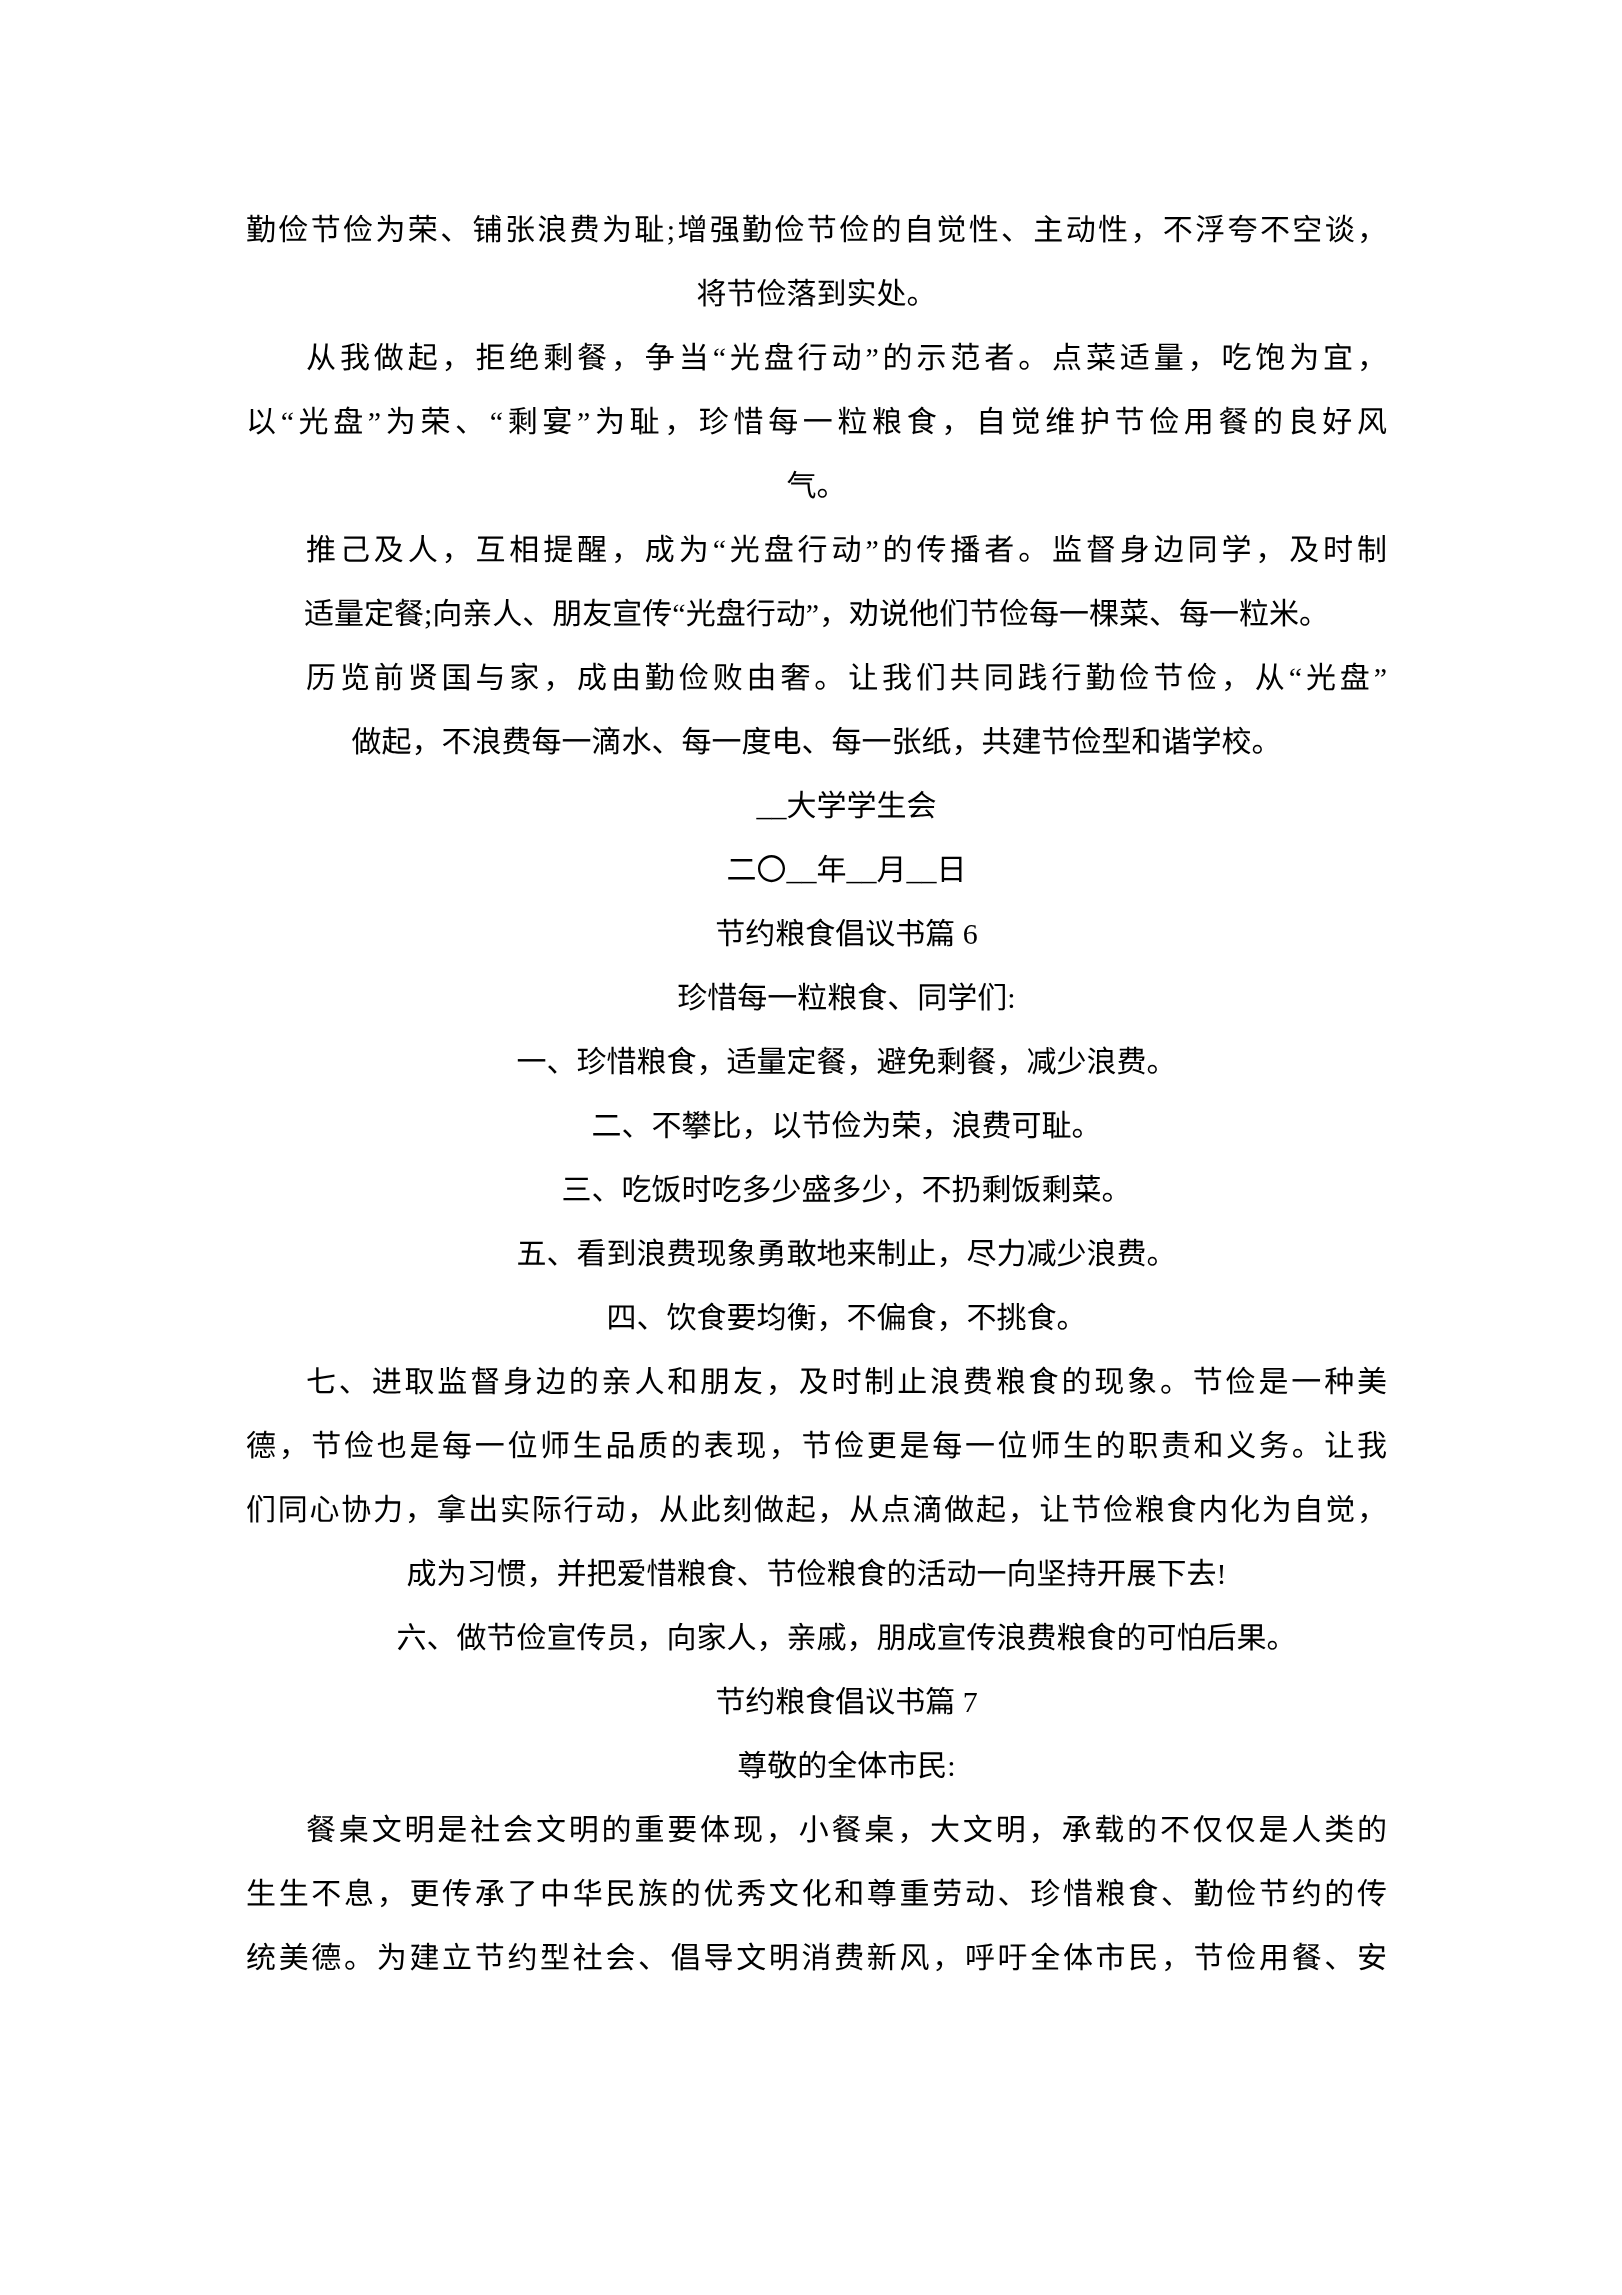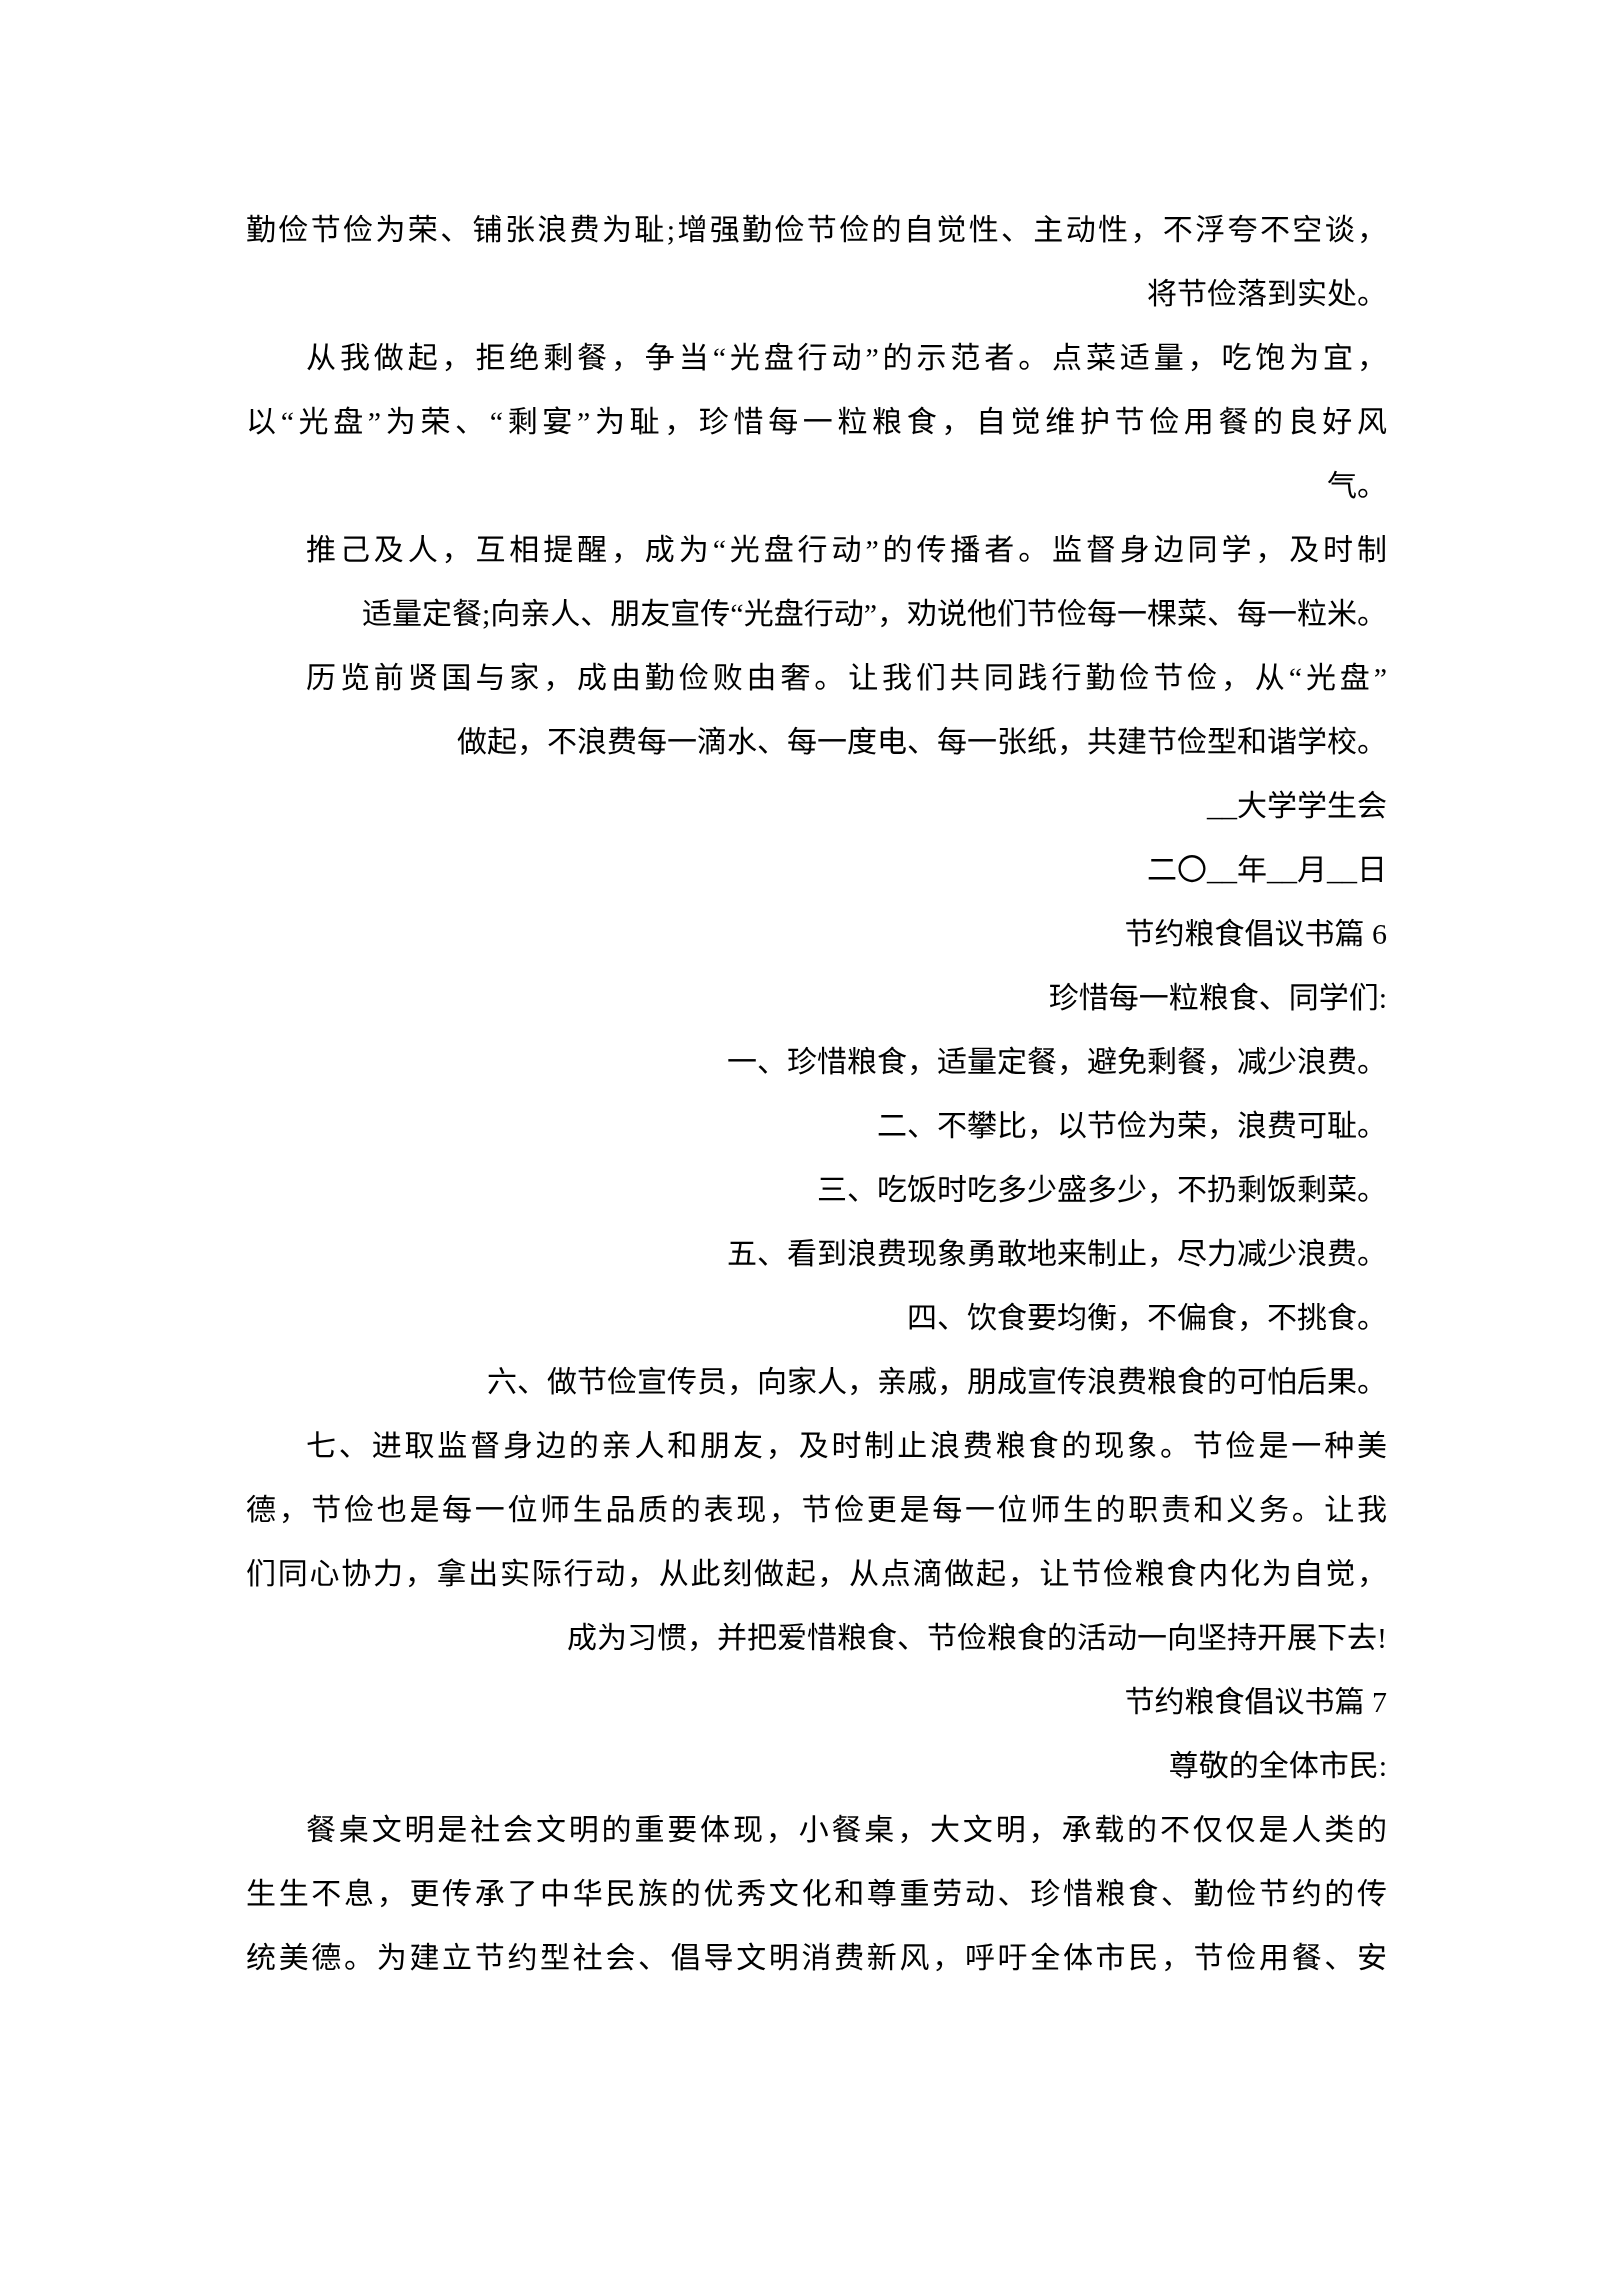--- a/index.html
+++ b/index.html
@@ -32,21 +32,21 @@
     font-size: 30px;
     line-height: 64px;
   }
   .para {
     margin: 0;
     padding: 0;
   }
   .line {
     margin: 0;
     padding: 0;
-    text-align: right;
+    text-align: center;
     letter-spacing: 0;
   }
   
   .line.full {
     text-align: justify;
     text-align-last: justify;
   }
   
   .line.indent {
     text-indent: 2em;
@@ -95,27 +95,27 @@
       <div class="para">
         <div class="line indent">三、吃饭时吃多少盛多少，不扔剩饭剩菜。</div>
       </div>
       <div class="para">
         <div class="line indent">五、看到浪费现象勇敢地来制止，尽力减少浪费。</div>
       </div>
       <div class="para">
         <div class="line indent">四、饮食要均衡，不偏食，不挑食。</div>
       </div>
       <div class="para">
-        <div class="line indent">六、做节俭宣传员，向家人，亲戚，朋成宣传浪费粮食的可怕后果。</div>
-      </div>
-      <div class="para">
         <div class="line full indent">七、进取监督身边的亲人和朋友，及时制止浪费粮食的现象。节俭是一种美</div>
         <div class="line full">德，节俭也是每一位师生品质的表现，节俭更是每一位师生的职责和义务。让我</div>
         <div class="line full">们同心协力，拿出实际行动，从此刻做起，从点滴做起，让节俭粮食内化为自觉，</div>
         <div class="line">成为习惯，并把爱惜粮食、节俭粮食的活动一向坚持开展下去!</div>
+      </div>
+      <div class="para">
+        <div class="line indent">六、做节俭宣传员，向家人，亲戚，朋成宣传浪费粮食的可怕后果。</div>
       </div>
       <div class="para">
         <div class="line indent">节约粮食倡议书篇 7</div>
       </div>
       <div class="para">
         <div class="line indent">尊敬的全体市民:</div>
       </div>
       <div class="para">
         <div class="line full indent">餐桌文明是社会文明的重要体现，小餐桌，大文明，承载的不仅仅是人类的</div>
         <div class="line full">生生不息，更传承了中华民族的优秀文化和尊重劳动、珍惜粮食、勤俭节约的传</div>

